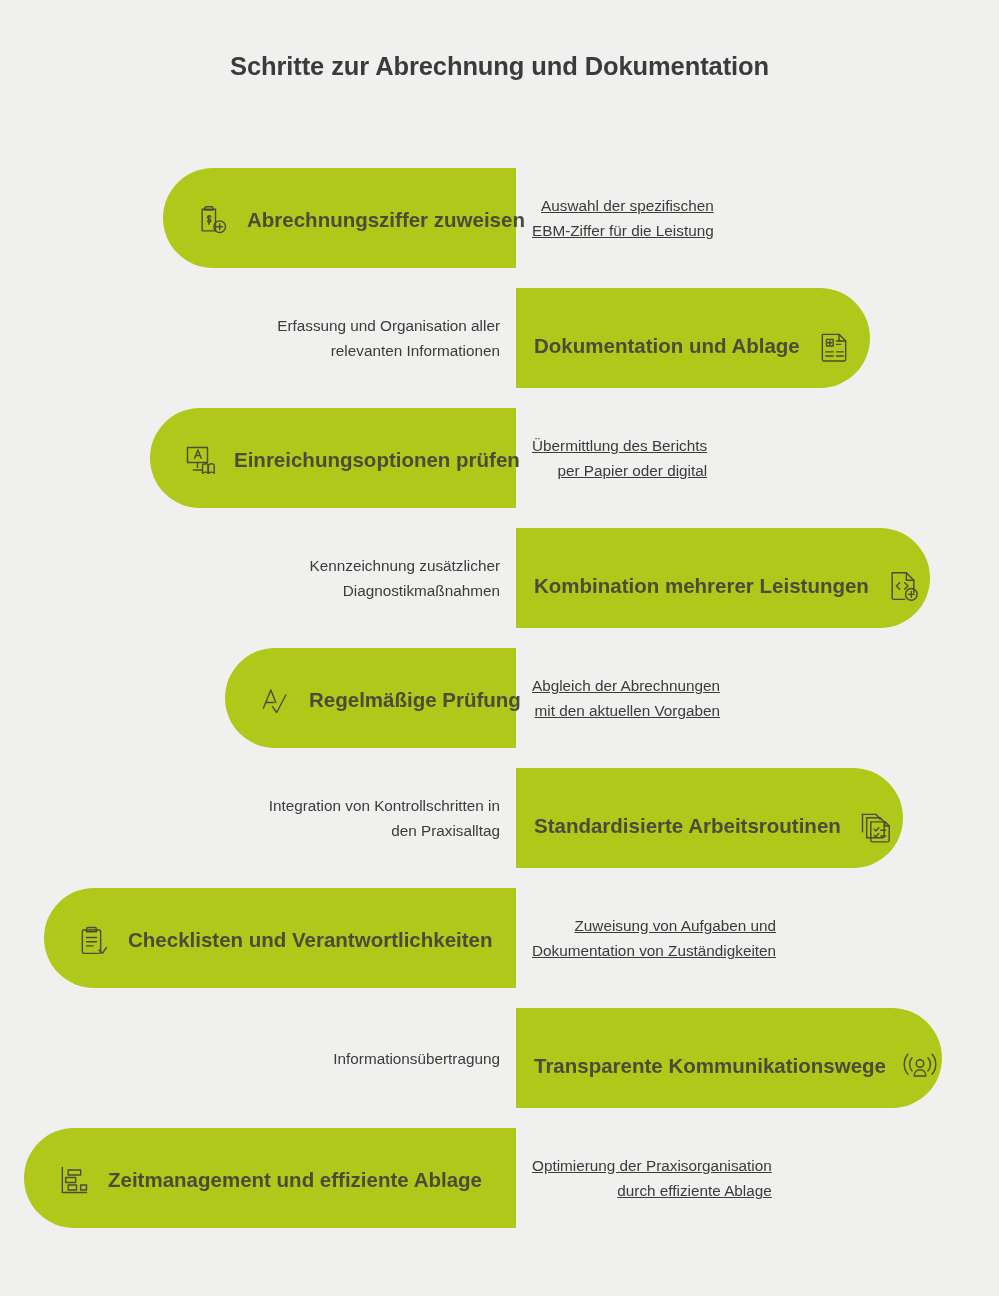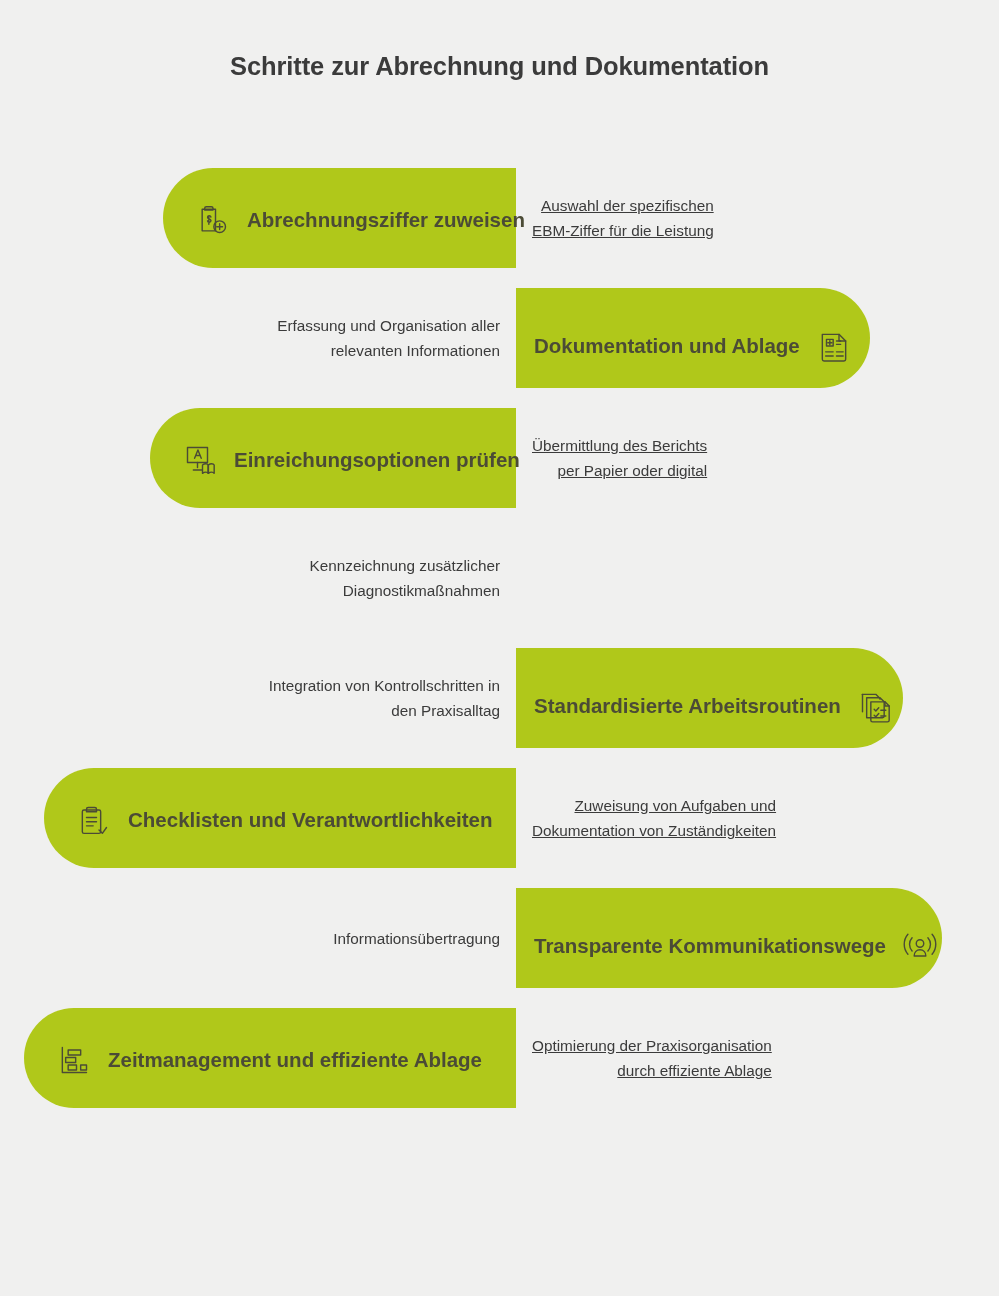--- a/index.html
+++ b/index.html
@@ -174,23 +174,52 @@
             </svg>
           </span>
           <span class="pill-label">Einreichungsoptionen prüfen</span>
         </div>
         <div class="desc">
           <div>Übermittlung des Berichts</div>
           <div>per Papier oder digital</div>
         </div>
       </div>
       <div class="row right">
+        <div class="pill" style="width: 414px; justify-content: space-between;">
+          <span class="pill-label">Kombination mehrerer Leistungen</span>
+          <span class="pill-icon">
+            <svg viewBox="0 0 48 48" fill="none" stroke="#4b4b36" stroke-width="1.7" stroke-linecap="round" stroke-linejoin="round">
+              <path d="M11 8h17l9 9v15"></path>
+              <path d="M11 8v30a2 2 0 0 0 2 2h13"></path>
+              <path d="M28 8v9h9"></path>
+              <path d="M20 20l-4 4 4 4M26 20l4 4-4 4"></path>
+              <circle cx="34" cy="34" r="7"></circle>
+              <path d="M34 30.5v7M30.5 34h7"></path>
+            </svg>
+          </span>
+        </div>
         <div class="desc">
           <div>Kennzeichnung zusätzlicher</div>
           <div>Diagnostikmaßnahmen</div>
+        </div>
+      </div>
+      <div class="row left">
+        <div class="pill" style="width: 291px;">
+          <span class="pill-icon">
+            <svg viewBox="0 0 48 48" fill="none" stroke="#4b4b36" stroke-width="1.7" stroke-linecap="round" stroke-linejoin="round">
+              <path d="M10 34L19 12l6 15"></path>
+              <path d="M13.5 27h9"></path>
+              <path d="M21 32l5 7 11-21"></path>
+            </svg>
+          </span>
+          <span class="pill-label">Regelmäßige Prüfung</span>
+        </div>
+        <div class="desc">
+          <div>Abgleich der Abrechnungen</div>
+          <div>mit den aktuellen Vorgaben</div>
         </div>
       </div>
       <div class="row right">
         <div class="pill" style="width: 387px; justify-content: space-between;">
           <span class="pill-label">Standardisierte Arbeitsroutinen</span>
           <span class="pill-icon">
             <svg viewBox="0 0 48 48" fill="none" stroke="#4b4b36" stroke-width="1.7" stroke-linecap="round" stroke-linejoin="round">
               <path d="M9 10h16l5 5v1"></path>
               <path d="M9 10v21"></path>
               <path d="M14 14h16l5 5v17a2 2 0 0 1-2 2H14z"></path>

